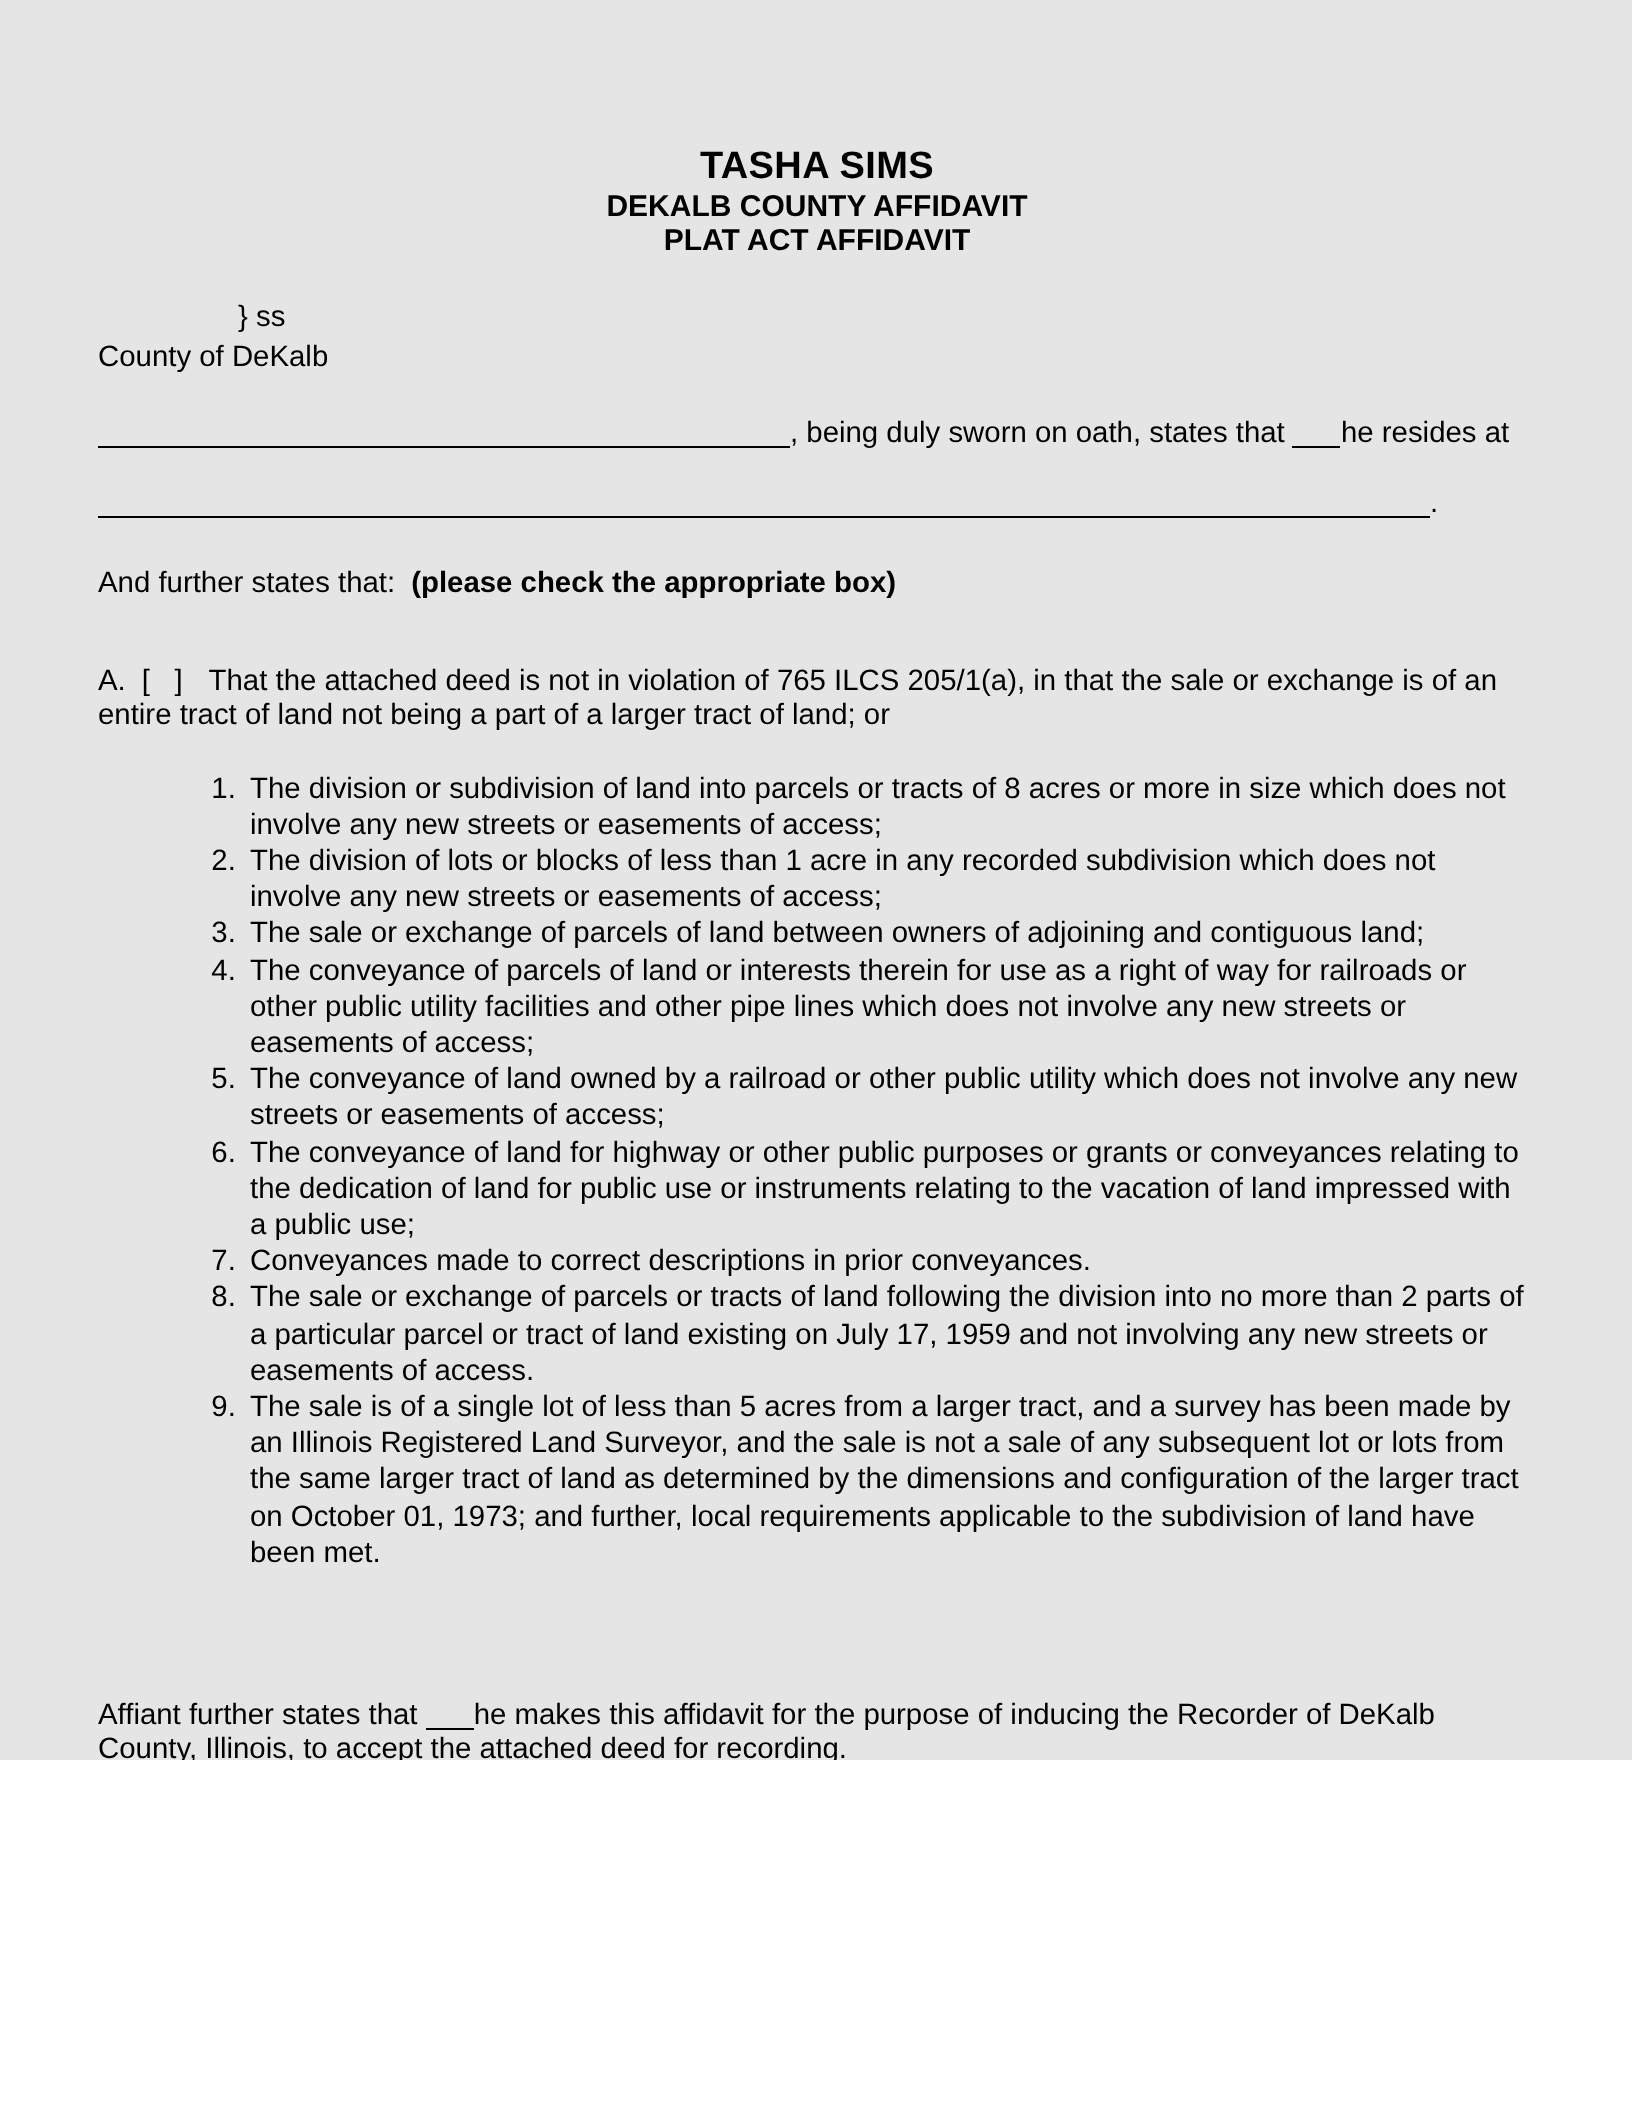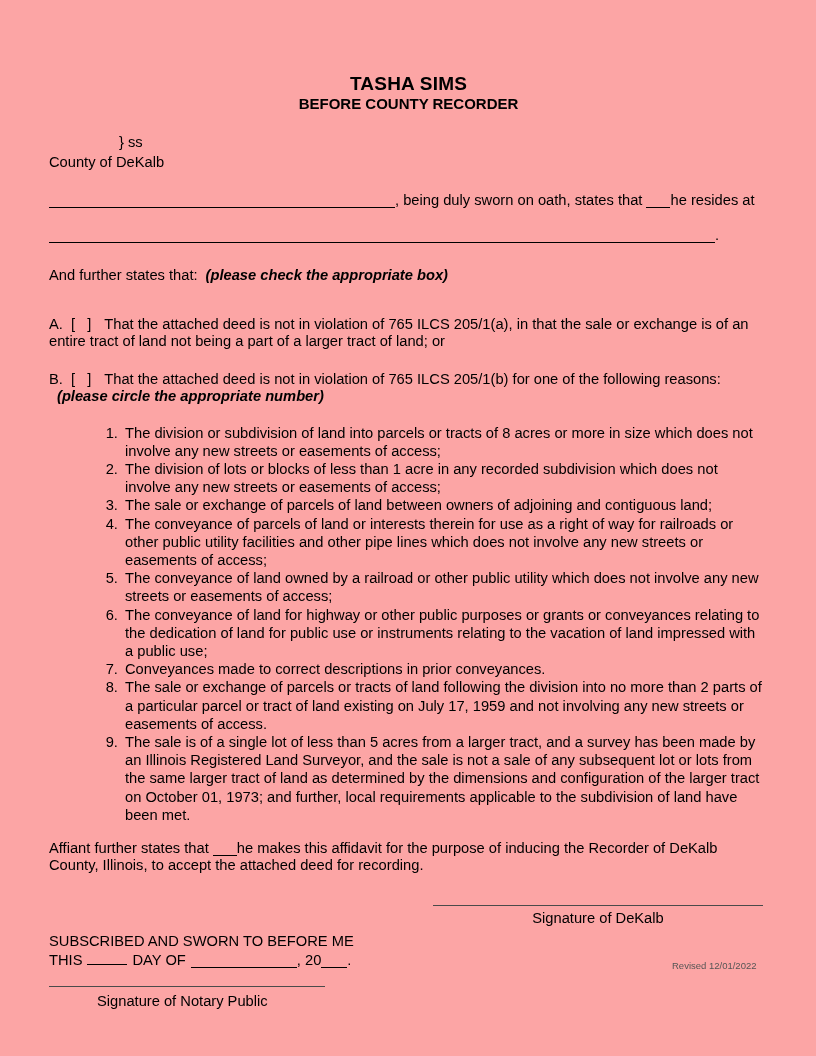--- a/index.html
+++ b/index.html
@@ -1,21 +1,21 @@
 <!DOCTYPE html>
 <html><head>
 <meta charset="utf-8">
 <style>
   html,body { margin:0; padding:0; background:#ffffff; }
   .page {
     position: relative;
-    width: 816px; height: 1056px;
+    width: 816px; height: 880px;
     box-sizing: border-box;
     padding: 0 48px 0 49px;
-    background: #fca5a5;
+    background: #e5e5e5;
     color: #000;
     font-family: "Liberation Sans", sans-serif;
     font-size: 14.7px;
     line-height: 17.5px;
     overflow: hidden;
   }
   p { margin: 0; }
   .doc-header { text-align: center; margin-top: 73px; }
   .doc-title { font-size: 19px; font-weight: bold; line-height: 22px; letter-spacing: .2px; }
   .doc-subtitle { font-size: 15px; font-weight: bold; line-height: 17px; }
@@ -29,32 +29,32 @@
   }
   .w-name    { width: 346px; }
   .w-address { width: 666px; }
   .w-pronoun { width: 24px; }
   .w-day     { width: 40px; }
   .w-month   { width: 106px; }
   .w-year    { width: 26px; }
   .oath-1 { margin-top: 20px; }
   .oath-2 { margin-top: 17px; }
   .further { margin-top: 23px; }
-  .instr { font-weight: bold; font-style: italic; margin-left: 8px; }
+  .instr { font-weight: bold; margin-left: 8px; }
   .para-a { margin-top: 31px; }
   .para-b { margin-top: 20px; }
   .item-label { margin-right: 8px; }
   .checkbox { margin-right: 13px; }
   ol.reasons {
     margin: 18px 0 0 0;
     padding: 0 6px 0 73px;
     line-height: 18.2px;
   }
   ol.reasons li { padding-left: 3px; }
-  .closing { margin-top: 16px; }
+  .closing { margin-top: 64px; }
   .sig-affiant { width: 330px; margin: 30px 5px 0 auto; }
   .sigline { border-bottom: 1.4px solid #4a4a4a; height: 0; }
   .sig-affiant .siglabel { text-align: center; margin-top: 4px; }
   .notary { margin-top: 6px; }
   .sig-notary { margin-top: 17px; width: 276px; }
   .notary-label { margin-top: 6px; margin-left: 48px; }
   .blank.mid { margin: 0 5px; }
   .blank.mid-l { margin-left: 5px; }
   .revised {
     position: absolute;
@@ -64,37 +64,37 @@
     line-height: 11px;
   }
 </style>
 </head>
 <body>
 
 <div class="page">
 
   <div class="doc-header">
     <div class="doc-title">TASHA SIMS</div>
-    <div class="doc-subtitle">BEFORE COUNTY RECORDER</div>
+    <div class="doc-subtitle">DEKALB COUNTY AFFIDAVIT</div>
+    <div class="doc-subtitle">PLAT ACT AFFIDAVIT</div>
   </div>
 
   <div class="venue">
     <div class="ss-line">} ss</div>
     <div>County of DeKalb</div>
   </div>
 
   <p class="oath-1"><span class="blank w-name"></span><span>, being duly sworn on oath, states that </span><span class="blank w-pronoun"></span><span>he resides at</span></p>
 
   <p class="oath-2"><span class="blank w-address"></span><span>.</span></p>
 
   <p class="further"><span>And further states that:</span><span class="instr">(please check the appropriate box)</span></p>
 
   <p class="para-a"><span class="item-label">A.</span><span class="checkbox">[&nbsp;&nbsp;&nbsp;]</span><span>That the attached deed is not in violation of 765 ILCS 205/1(a), in that the sale or exchange is of an entire tract of land not being a part of a larger tract of land; or</span></p>
 
-  <p class="para-b"><span class="item-label">B.</span><span class="checkbox">[&nbsp;&nbsp;&nbsp;]</span><span>That the attached deed is not in violation of 765 ILCS 205/1(b) for one of the following reasons:</span><span class="instr">(please circle the appropriate number)</span></p>
 
   <ol class="reasons">
     <li>The division or subdivision of land into parcels or tracts of 8 acres or more in size which does not involve any new streets or easements of access;</li>
     <li>The division of lots or blocks of less than 1 acre in any recorded subdivision which does not involve any new streets or easements of access;</li>
     <li>The sale or exchange of parcels of land between owners of adjoining and contiguous land;</li>
     <li>The conveyance of parcels of land or interests therein for use as a right of way for railroads or other public utility facilities and other pipe lines which does not involve any new streets or easements of access;</li>
     <li>The conveyance of land owned by a railroad or other public utility which does not involve any new streets or easements of access;</li>
     <li>The conveyance of land for highway or other public purposes or grants or conveyances relating to the dedication of land for public use or instruments relating to the vacation of land impressed with a public use;</li>
     <li>Conveyances made to correct descriptions in prior conveyances.</li>
     <li>The sale or exchange of parcels or tracts of land following the division into no more than 2 parts of a particular parcel or tract of land existing on July 17, 1959 and not involving any new streets or easements of access.</li>

